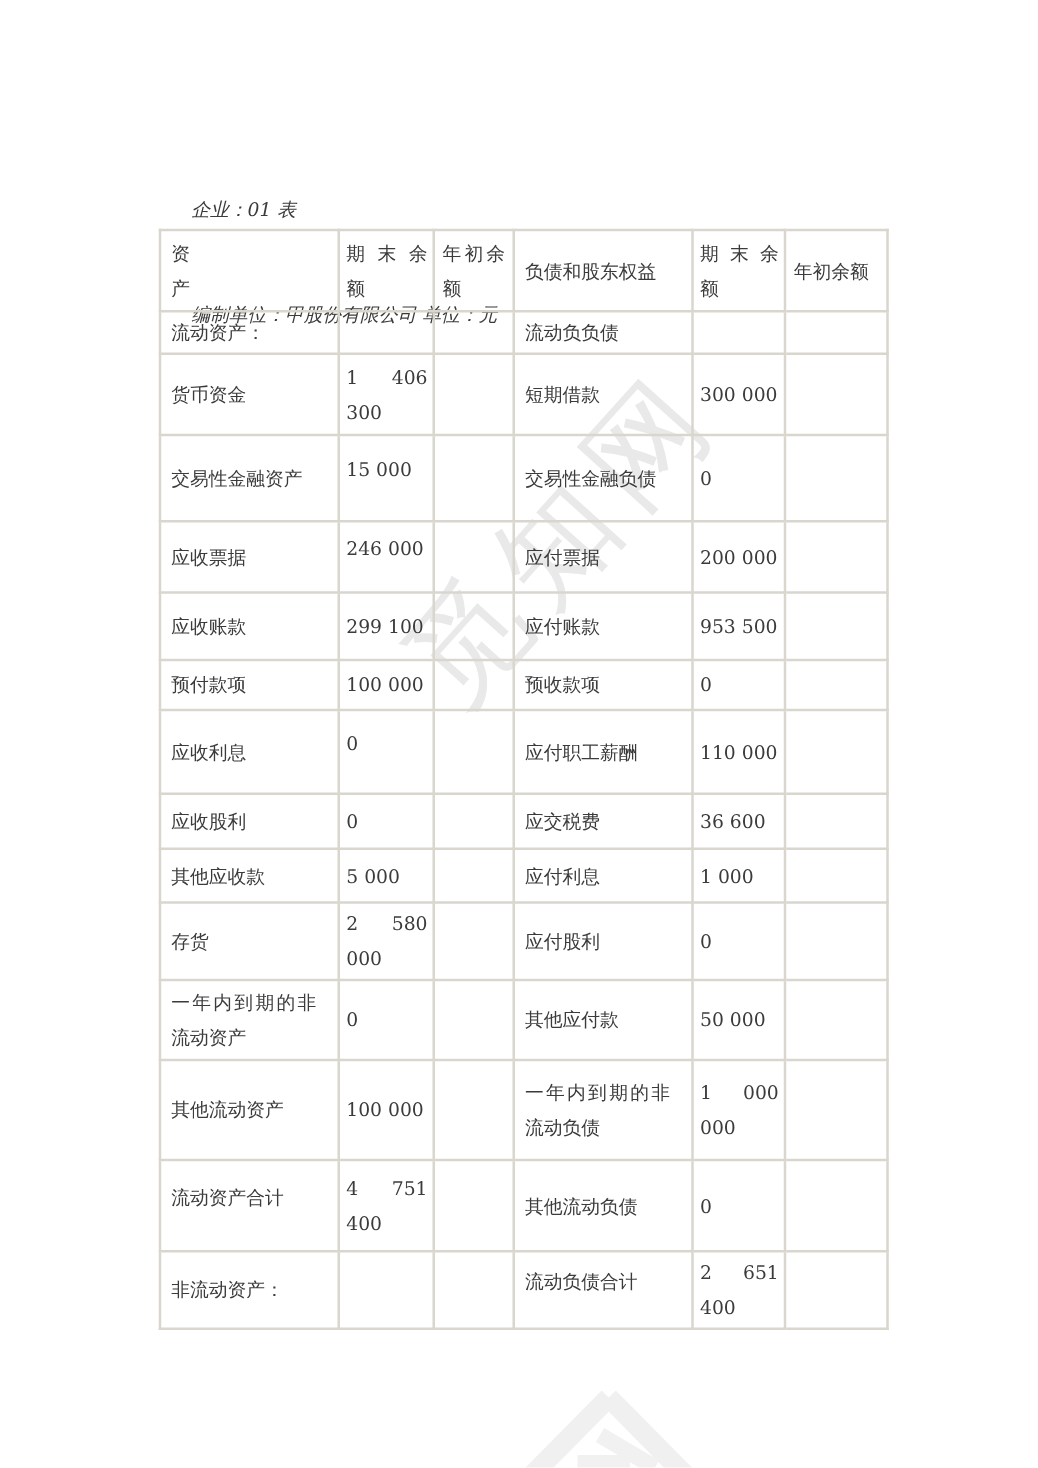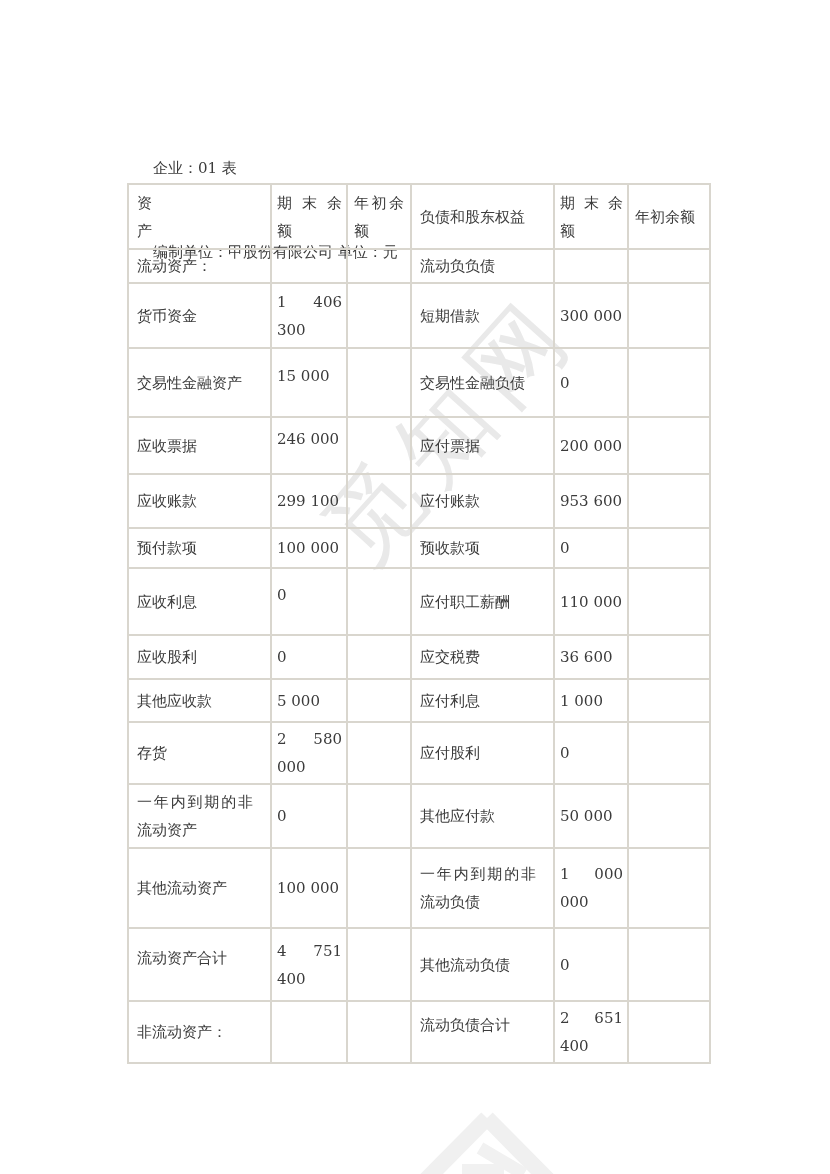--- a/index.html
+++ b/index.html
@@ -15,20 +15,21 @@
     overflow:hidden;
     font-family:"DejaVu Serif","Liberation Serif",serif;
     color:var(--text);
   }
   .doc-head{
     position:absolute;
     left:153px;top:98px;
     font-size:15px;
     line-height:28px;
     white-space:pre;
+    font-style:italic;
   }
   
   .wm-center{
     position:absolute;
     left:450px;top:430px;
     transform:translate(-50%,-50%) rotate(-48deg);
     font-size:92px;
     letter-spacing:14px;
     color:var(--watermark-text);
     white-space:nowrap;
@@ -131,21 +132,21 @@
       <td class="num c3"></td>
       <td class="lbl">应付票据</td>
       <td class="num">200 000</td>
       <td class="num c6"></td>
     </tr>
     <tr style="height:54px">
       <td class="lbl">应收账款</td>
       <td class="num">299 100</td>
       <td class="num c3"></td>
       <td class="lbl">应付账款</td>
-      <td class="num">953 600</td>
+      <td class="num">953 500</td>
       <td class="num c6"></td>
     </tr>
     <tr style="height:40px">
       <td class="lbl">预付款项</td>
       <td class="num">100 000</td>
       <td class="num c3"></td>
       <td class="lbl">预收款项</td>
       <td class="num">0</td>
       <td class="num c6"></td>
     </tr>

